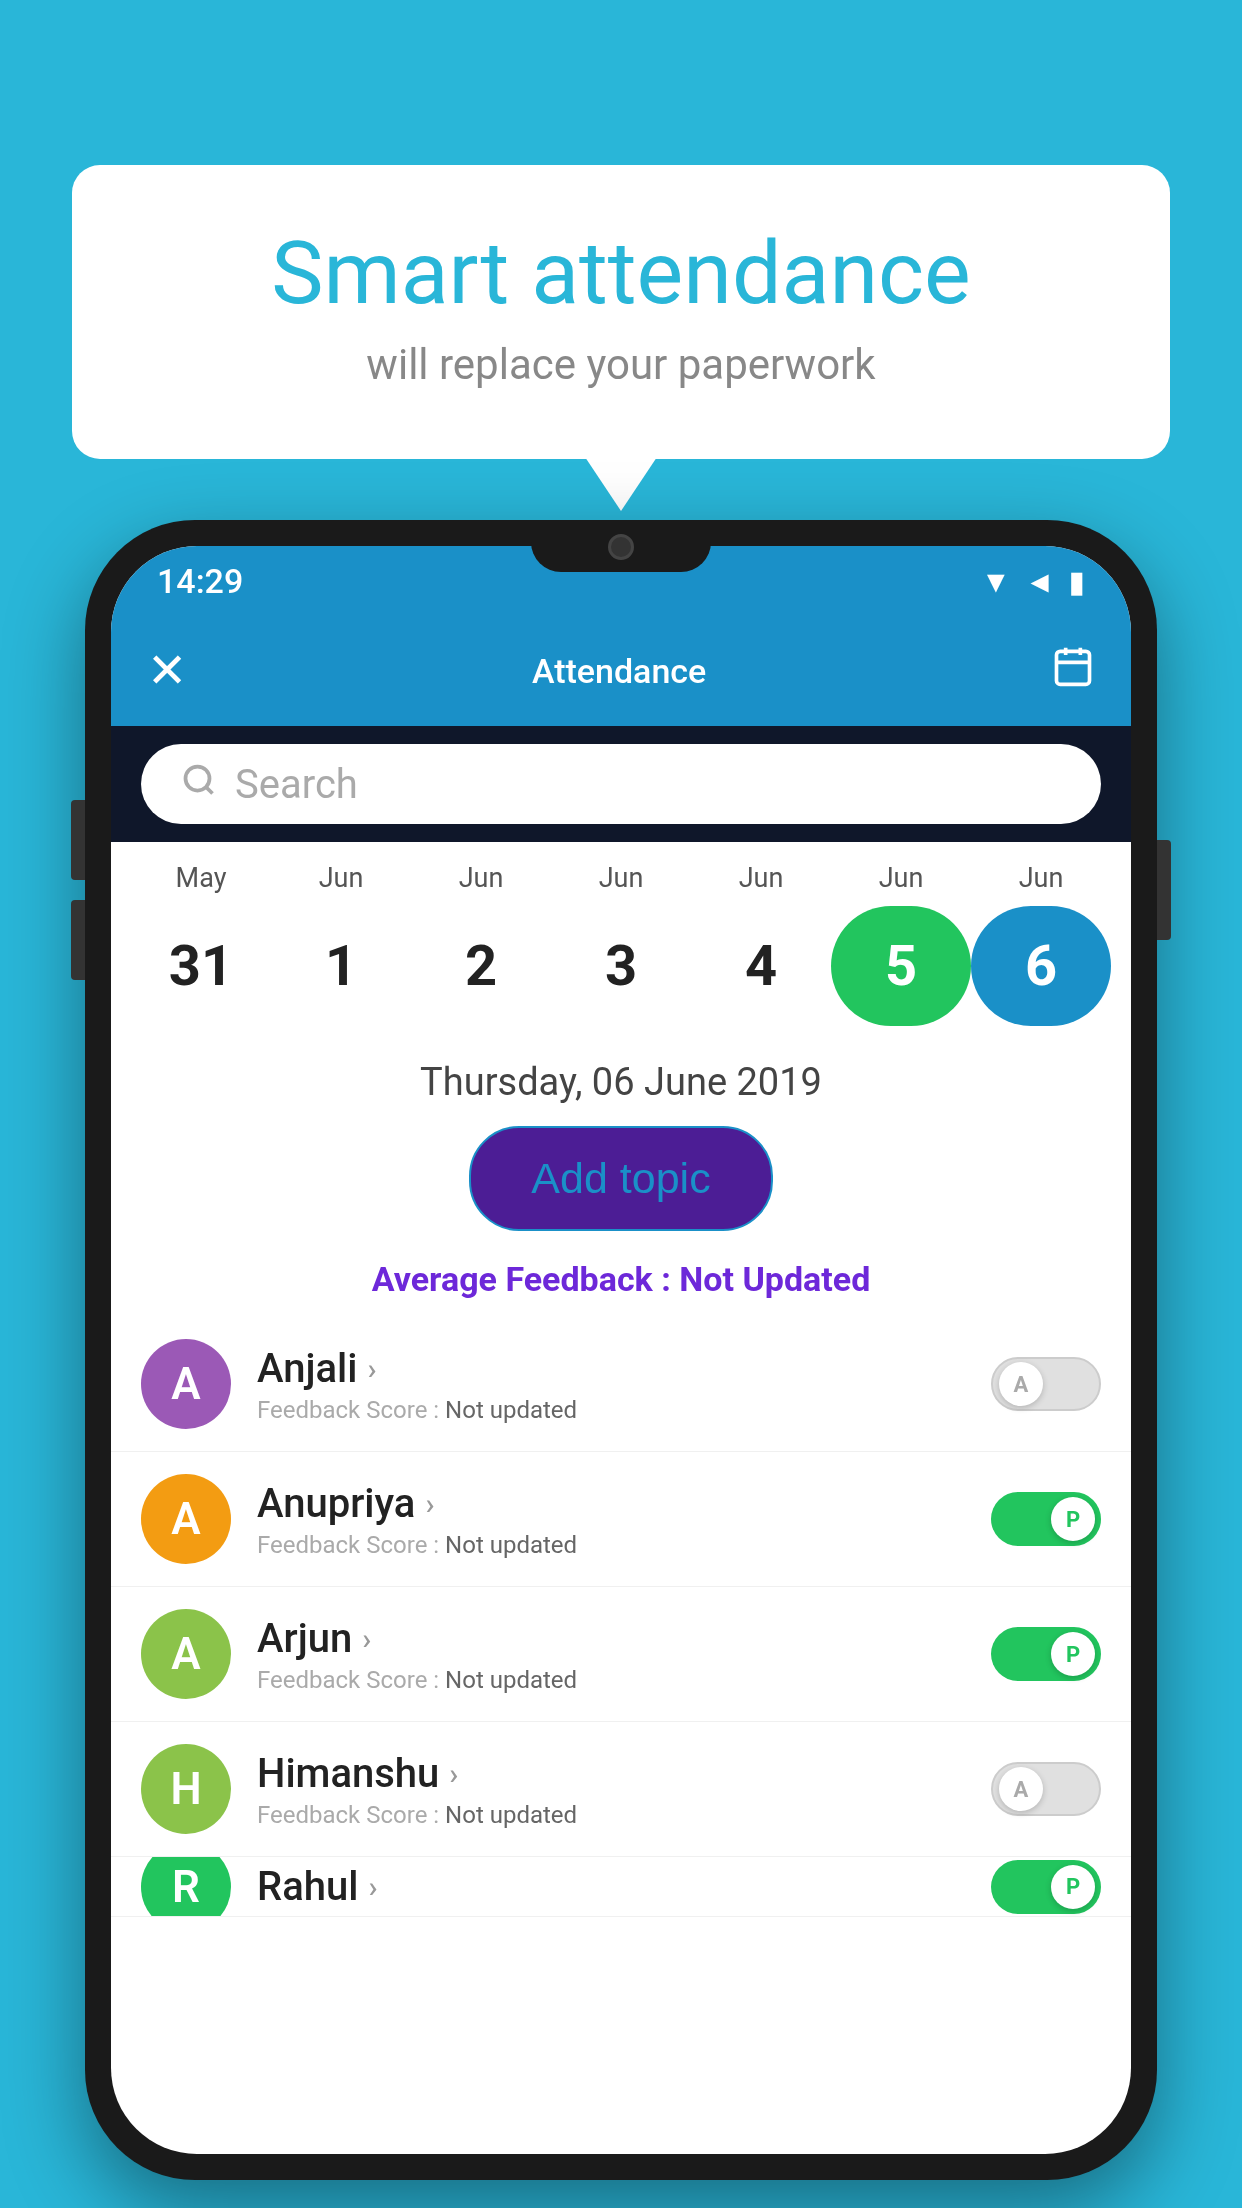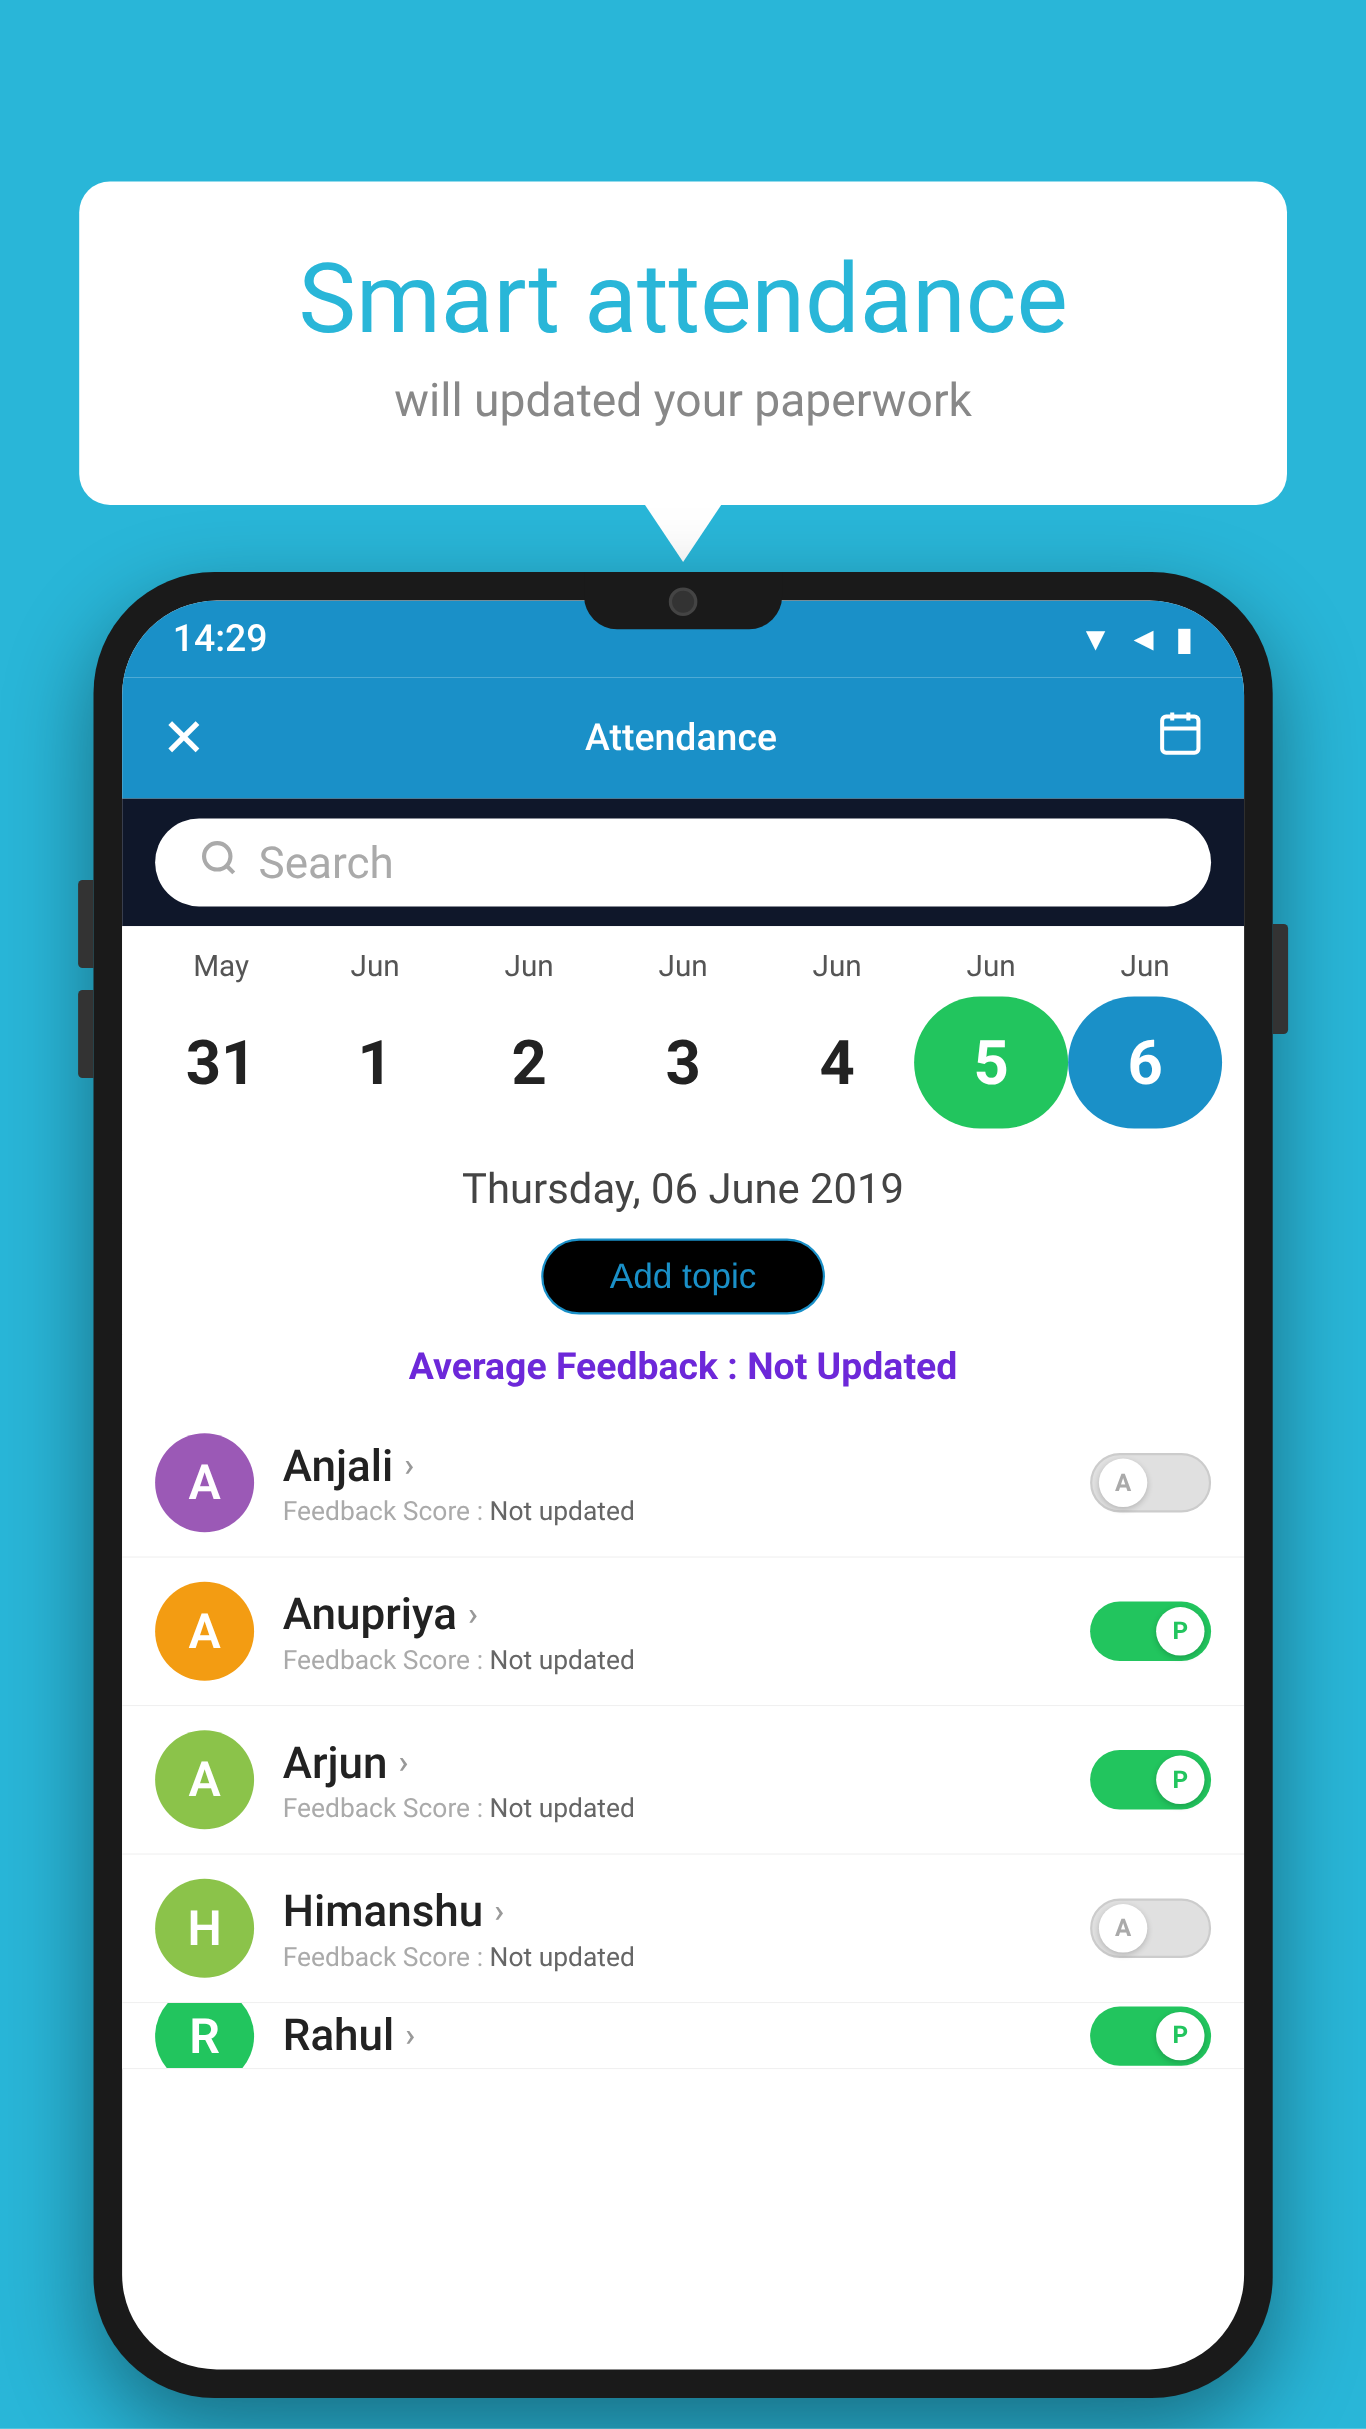--- a/index.html
+++ b/index.html
@@ -261,24 +261,24 @@
     
     .add-topic-container {
       background: white;
       display: flex;
       justify-content: center;
       padding: 14px 0 18px;
     }
     .add-topic-btn {
       border: 2px solid #1a90c8;
       border-radius: 50px;
-      padding: 14px 60px;
+      padding: 26px 60px;
       color: #1a90c8;
-      font-size: 32px;
-      background: #000000;
+      font-size: 43px;
+      background: #4c1d95;
       cursor: pointer;
     }
 
     
     .avg-feedback {
       background: white;
       text-align: center;
       padding: 10px 0 18px;
       font-size: 34px;
       color: #888;
@@ -374,21 +374,21 @@
     }
     .toggle.on .toggle-knob {
       color: #22c55e;
     }
   </style>
 </head>
 <body>
 
 <div class="speech-bubble">
   <div class="bubble-title">Smart attendance</div>
-  <div class="bubble-subtitle">will updated your paperwork</div>
+  <div class="bubble-subtitle">will replace your paperwork</div>
 </div>
 
 <div class="phone-frame">
   <div class="phone-notch">
     <div class="phone-notch-camera"></div>
   </div>
   <div class="phone-volume-up"></div>
   <div class="phone-volume-down"></div>
   <div class="phone-power"></div>
 

